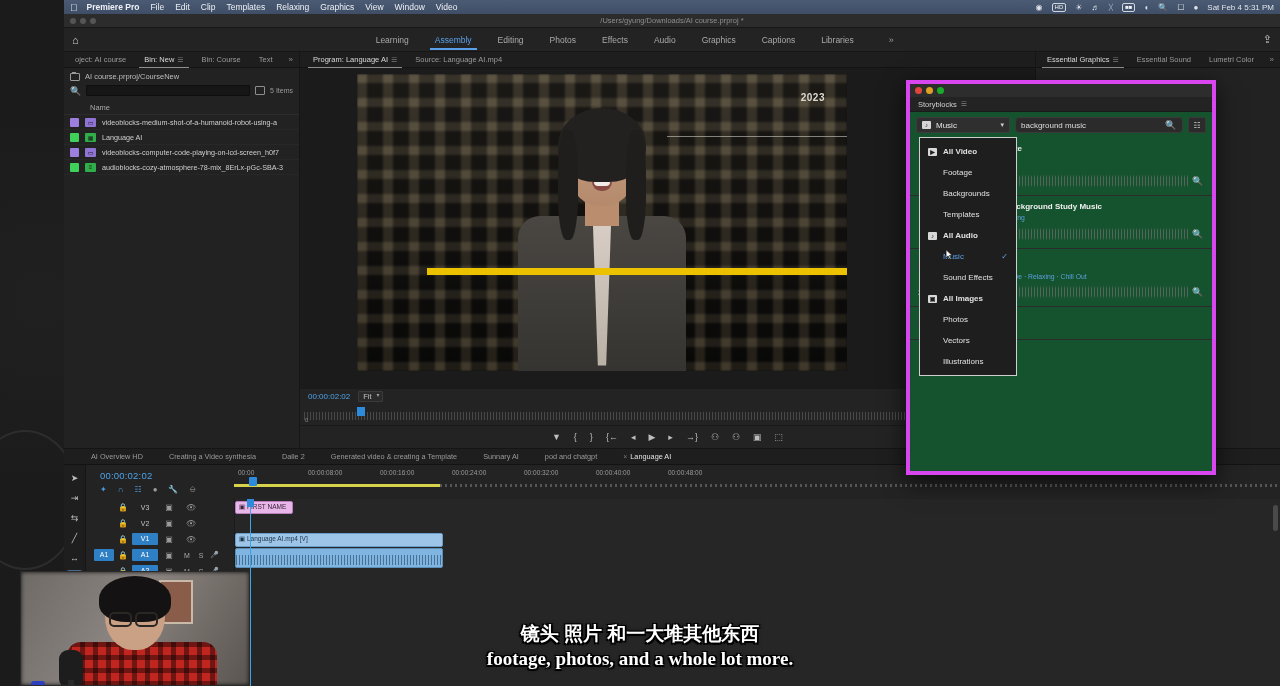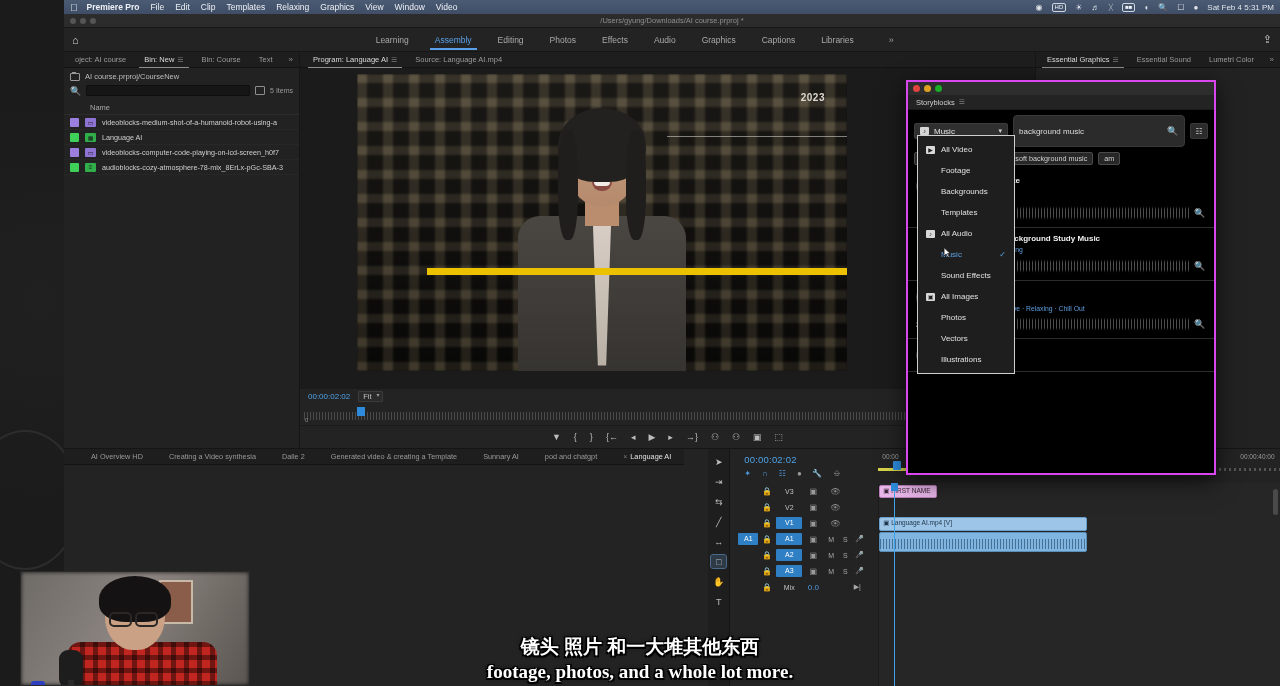--- a/index.html
+++ b/index.html
@@ -161,39 +161,39 @@
   .ruler .phead{position:absolute;left:57px;top:3px;width:8px;height:9px;background:#2e8bdc;}
   .ruler .zero{position:absolute;left:5px;bottom:2px;font-size:6px;color:#8a8a8a;}
   .transport{height:22px;display:flex;align-items:center;justify-content:center;gap:13px;background:#232323;color:#bdbdbd;font-size:9px;}
 
   
   #rightpanel{width:245px;background:#222;border-left:1px solid #161616;display:flex;flex-direction:column;}
 
   
   #storyblocks{
     position:absolute;left:842px;top:28px;width:310px;height:395px;
-    background:#000000;border:2px solid #d946ef;z-index:40;
+    background:#14532d;border:4px solid #d946ef;z-index:40;
     box-shadow:0 6px 22px rgba(0,0,0,.65);display:flex;flex-direction:column;
   }
   #sb-title{height:13px;background:#2d2d2d;display:flex;align-items:center;padding:0 5px;gap:4px;}
   #sb-title i{width:7px;height:7px;border-radius:50%;display:block;}
   #sb-tabrow{height:15px;background:#232323;display:flex;align-items:center;padding:0 8px;gap:4px;
     border-bottom:1px solid #1a1a1a;}
   #sb-tabrow .t{font-size:7.5px;color:#cfcfcf;}
   #sb-tabrow .m{color:#7d7d7d;font-size:7px;}
   #sb-search{display:flex;align-items:center;gap:5px;padding:5px 6px;}
   .sb-type{
     width:94px;height:16px;background:#2f2f2f;border:1px solid #3c3c3c;border-radius:2px;
     display:flex;align-items:center;gap:5px;padding:0 5px;font-size:8px;color:#e4e4e4;
   }
   .sb-type .caret{margin-left:auto;font-size:7px;color:#d0d0d0;}
   .sb-ico{width:9px;height:8px;border-radius:1px;background:#d6d6d6;display:flex;align-items:center;justify-content:center;
     font-size:6px;color:#232323;flex:none;}
   .sb-input{
-    flex:1;height:32px;background:#2b2b2b;border:1px solid #3a3a3a;border-radius:4px;
+    flex:1;height:16px;background:#2b2b2b;border:1px solid #3a3a3a;border-radius:4px;
     display:flex;align-items:center;padding:0 5px;font-size:8px;color:#ddd;
   }
   .sb-input .mag{margin-left:auto;font-size:9px;color:#d6d6d6;}
   .sb-grid{width:18px;height:16px;background:#2b2b2b;border:1px solid #3a3a3a;border-radius:2px;
     display:flex;align-items:center;justify-content:center;font-size:8px;color:#ccc;}
   #sb-chips{display:flex;gap:5px;padding:0 6px 5px;overflow:hidden;}
   .chip{border:1px solid #4a4a4a;border-radius:2px;padding:1px 5px;font-size:7.2px;color:#cfcfcf;white-space:nowrap;background:#272727;}
   #sb-resultshdr{display:flex;align-items:center;padding:3px 8px;font-size:7.5px;color:#9d9d9d;border-bottom:1px solid #2e2e2e;}
   #sb-resultshdr .sort{margin-left:auto;}
   #sb-results{flex:1;overflow:hidden;}
@@ -212,30 +212,30 @@
             mask-image:linear-gradient(180deg,transparent 8%,#000 28%,#000 72%,transparent 92%);
     opacity:.72;}
   .wave .zoomi{font-size:9px;color:#cfcfcf;}
 
   
   #sb-menu{
     position:absolute;left:9px;top:53px;width:98px;background:#1e1e1e;border:1px solid #cfcfcf;
     z-index:60;padding:3px 0;
   }
   .mrow{height:21px;display:flex;align-items:center;gap:6px;padding:0 8px;font-size:8px;color:#e0e0e0;white-space:nowrap;}
-  .mrow.group{font-weight:normal;}
+  .mrow.group{font-weight:bold;}
   .mrow.sel{color:#5aa3e6;}
   .mrow .check{margin-left:auto;color:#5aa3e6;font-size:8px;}
   .mrow .gi{width:9px;height:8px;background:#d8d8d8;border-radius:1px;display:flex;align-items:center;justify-content:center;
     font-size:6px;color:#1e1e1e;flex:none;}
   .mrow .gi.blank{background:transparent;}
   #cursor{position:absolute;left:25px;top:111px;width:9px;height:11px;z-index:70;}
 
   
-  #timeline{height:238px;background:#232323;border-top:1px solid #151515;display:flex;flex-direction:row;gap:24px;}
+  #timeline{height:238px;background:#232323;border-top:1px solid #151515;display:flex;flex-direction:column;}
   #tl-tabs{height:16px;background:#1e1e1e;display:flex;align-items:center;border-bottom:1px solid #131313;padding-left:14px;gap:0;overflow:hidden;}
   .tltab{font-size:7.3px;color:#9a9a9a;padding:0 13px;white-space:nowrap;position:relative;}
   .tltab.active{color:#e2e2e2;}
   .tltab.active:after{content:"";position:absolute;left:6px;right:6px;bottom:-4px;height:1.5px;background:#8e8e8e;}
   .tltab .x{color:#7c7c7c;margin-right:3px;font-size:7px;}
   #tl-body{flex:1;display:flex;min-height:0;}
   #tools{width:22px;background:#1e1e1e;border-right:1px solid #151515;display:flex;flex-direction:column;
     align-items:center;padding-top:6px;gap:7px;font-size:9px;color:#bdbdbd;}
   #tools .tool{width:15px;height:13px;display:flex;align-items:center;justify-content:center;border-radius:2px;}
   #tools .tool.active{background:#2f3a47;outline:1px solid #4a6a8c;}
@@ -286,21 +286,21 @@
   .cambody{position:absolute;left:46px;top:70px;width:150px;height:60px;border-radius:14px 14px 0 0;
     background:
       repeating-linear-gradient(90deg, rgba(0,0,0,.42) 0 5px, transparent 5px 13px),
       repeating-linear-gradient(180deg, rgba(0,0,0,.42) 0 5px, transparent 5px 13px),
       #c0261f;}
   .cammic{position:absolute;left:38px;top:78px;width:24px;height:38px;border-radius:9px;background:#1d1d1d;}
   .cammic:after{content:"";position:absolute;left:9px;top:30px;width:6px;height:26px;background:#2a2a2a;}
   .camtag{position:absolute;left:10px;bottom:0;padding:2px 7px;background:#2d3fbf;color:#fff;font-size:8px;border-radius:3px 3px 0 0;}
 
   
-  #subs{position:absolute;left:0;right:0;bottom:3px;text-align:center;z-index:90;pointer-events:none;}
+  #subs{position:absolute;left:0;right:0;bottom:16px;text-align:center;z-index:90;pointer-events:none;}
   #subs .cn{font-size:19px;font-weight:bold;color:#fff;
     text-shadow:0 0 4px #000,1.5px 1.5px 0 #000,-1.5px 1.5px 0 #000,1.5px -1.5px 0 #000,-1.5px -1.5px 0 #000;}
   #subs .en{font-family:"Liberation Serif",serif;font-size:19px;font-weight:bold;color:#fff;margin-top:1px;
     text-shadow:0 0 4px #000,1.5px 1.5px 0 #000,-1.5px 1.5px 0 #000,1.5px -1.5px 0 #000,-1.5px -1.5px 0 #000;}
 </style>
 </head>
 <body>
 
 <div id="desk">
   <div class="scribble" style="left:1150px;top:40px;width:120px;height:130px;"></div>
@@ -495,25 +495,20 @@
           <span>Music</span>
           <span class="caret">▾</span>
         </div>
         <div class="sb-input">
           <span>background music</span>
           <span class="mag">🔍</span>
         </div>
         <div class="sb-grid">☷</div>
       </div>
 
-      <div id="sb-chips">
-        <span class="chip">nspiring soft background</span>
-        <span class="chip">soft background music</span>
-        <span class="chip">am</span>
-      </div>
 
 
       <div id="sb-results">
         <div class="track">
           <div class="hd">
             <span class="play">▶</span>
             <span>
               <span class="tt" style="display:block">ckground Corporate</span>
               <span class="ar" style="display:block">nova</span>
               <span class="tags" style="display:block;background:#2d5f93;color:#cfe4f7;width:fit-content;padding:0 1px">opy</span>

